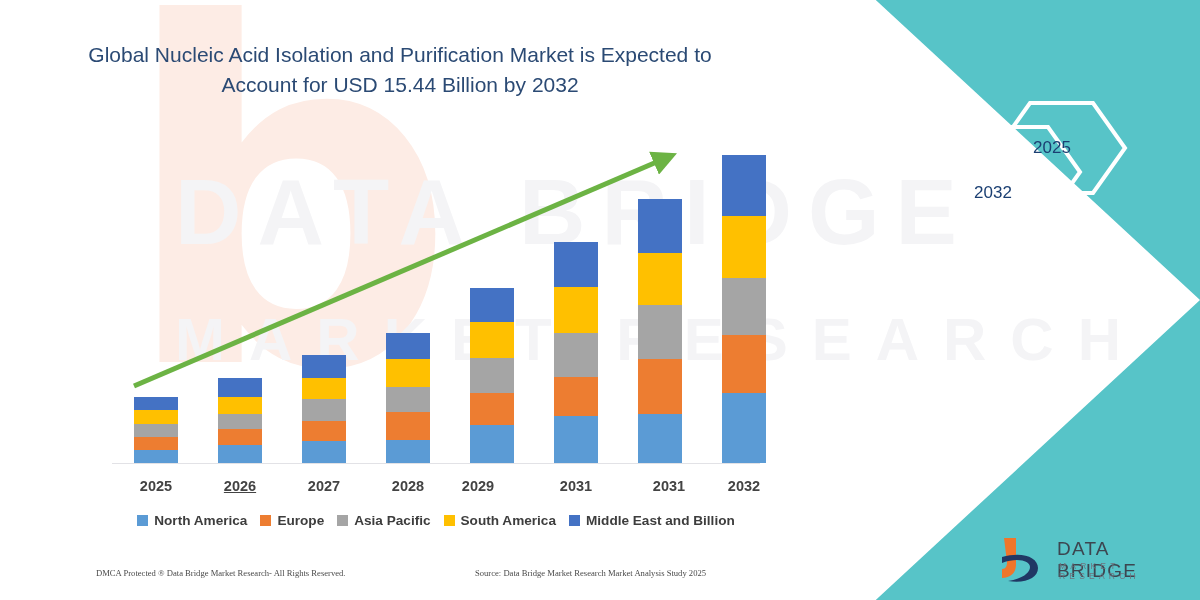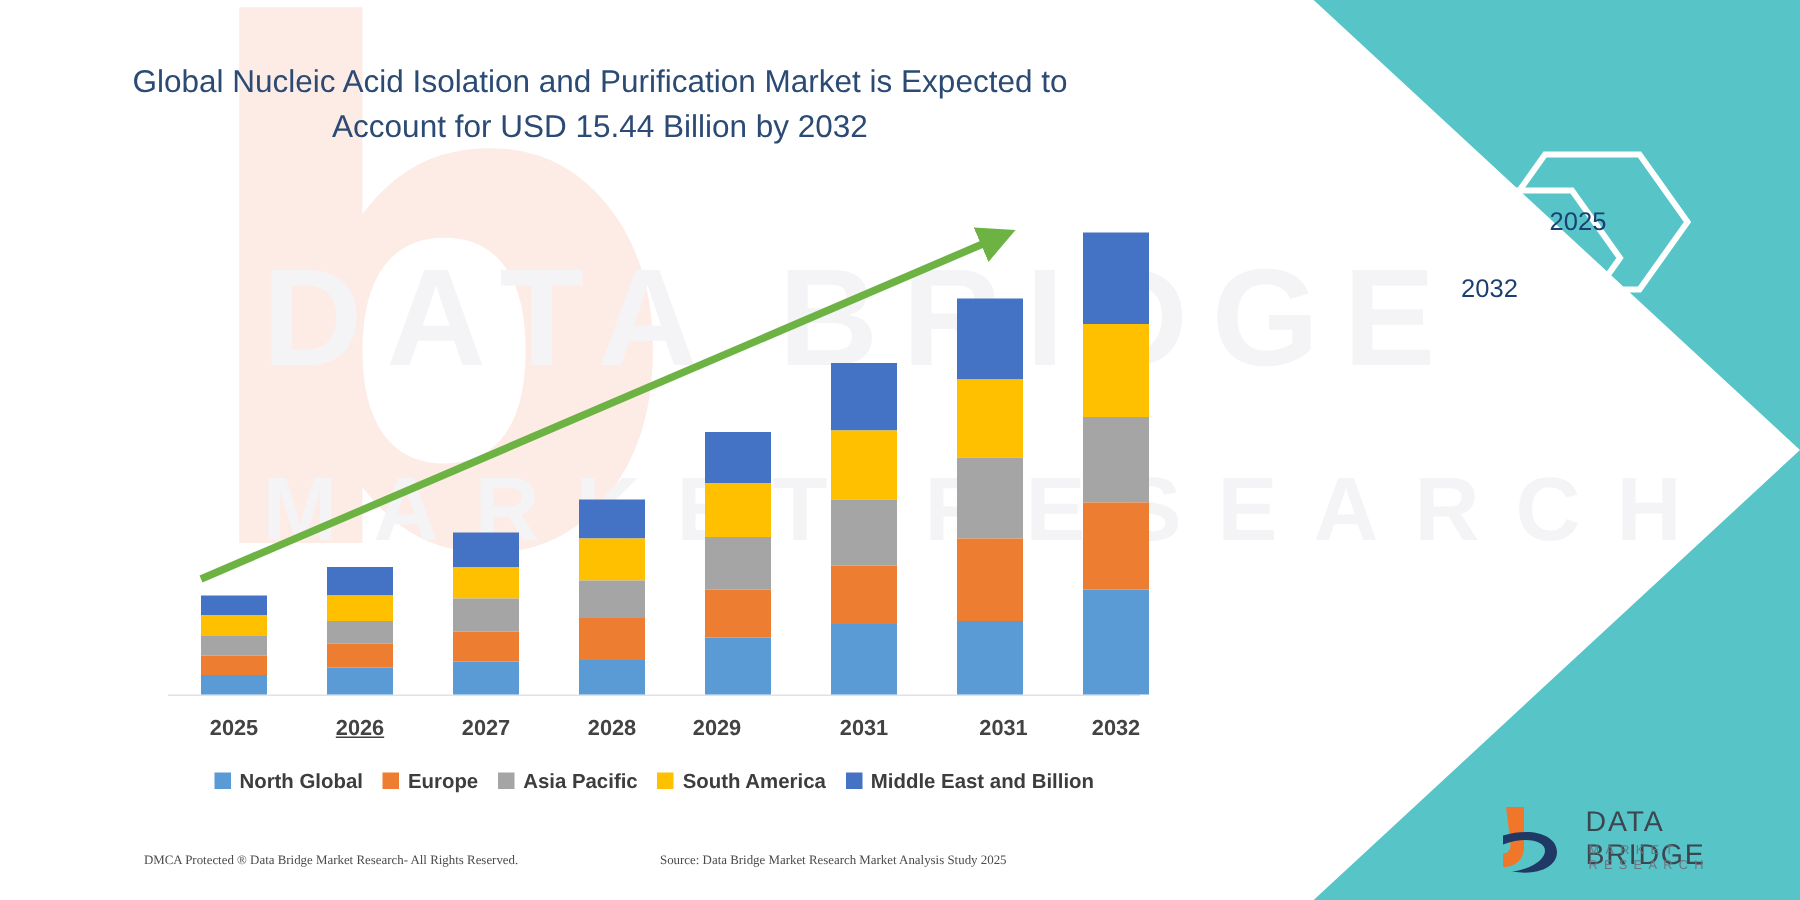--- a/index.html
+++ b/index.html
@@ -44,21 +44,21 @@
   .xlabel{position:absolute;top:478px;width:70px;text-align:center;color:#434343;
           font-size:14.5px;font-weight:700;}
   .legend{position:absolute;left:112px;top:513px;width:648px;display:flex;
           justify-content:center;align-items:center;gap:13px;}
   .lg{display:flex;align-items:center;gap:6px;}
   .lgsw{width:11px;height:11px;display:inline-block;}
   .lgtx{color:#3d3d3d;font-size:13.6px;font-weight:700;white-space:nowrap;}
   .foot{position:absolute;top:568px;color:#4a4a4a;font-size:8.6px;
         font-family:"Liberation Serif",serif;white-space:nowrap;}
   .foot.left{left:96px;}
-  .foot.right{left:440px;}
+  .foot.right{left:475px;}
 </style>
 </head>
 <body>
 
 <div id="root">
 
   <div class="wm-b">b</div>
   <div class="wm-text">
     <div>DATA BRIDGE</div>
     <div class="l2">MARKET RESEARCH</div>
@@ -142,21 +142,21 @@
         <div class="xlabel" style="left: 443px;">2029</div>
         <div class="xlabel" style="left: 541px;">2031</div>
         <div class="xlabel" style="left: 634px;">2031</div>
         <div class="xlabel" style="left: 709px;">2032</div>
       </div>
   </div>
 
   <div class="legend" id="legend">
       <div class="lg">
         <span class="lgsw" style="background: rgb(91, 155, 213);"></span>
-        <span class="lgtx">North Global</span>
+        <span class="lgtx">North America</span>
       </div>
       <div class="lg">
         <span class="lgsw" style="background: rgb(237, 125, 49);"></span>
         <span class="lgtx">Europe</span>
       </div>
       <div class="lg">
         <span class="lgsw" style="background: rgb(165, 165, 165);"></span>
         <span class="lgtx">Asia Pacific</span>
       </div>
       <div class="lg">

